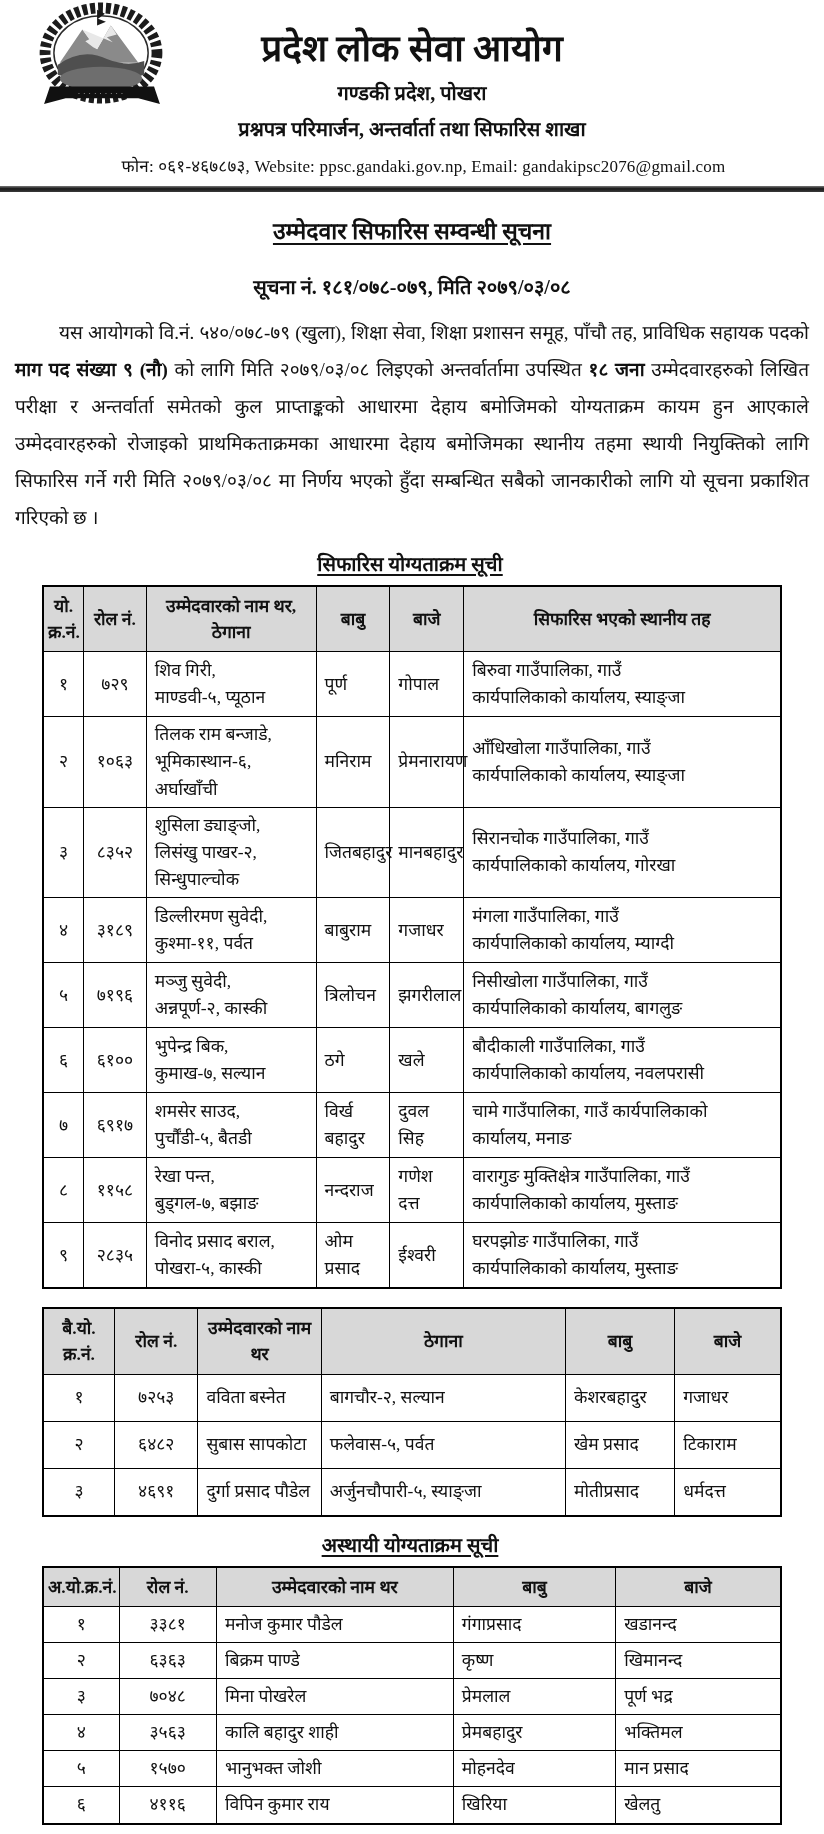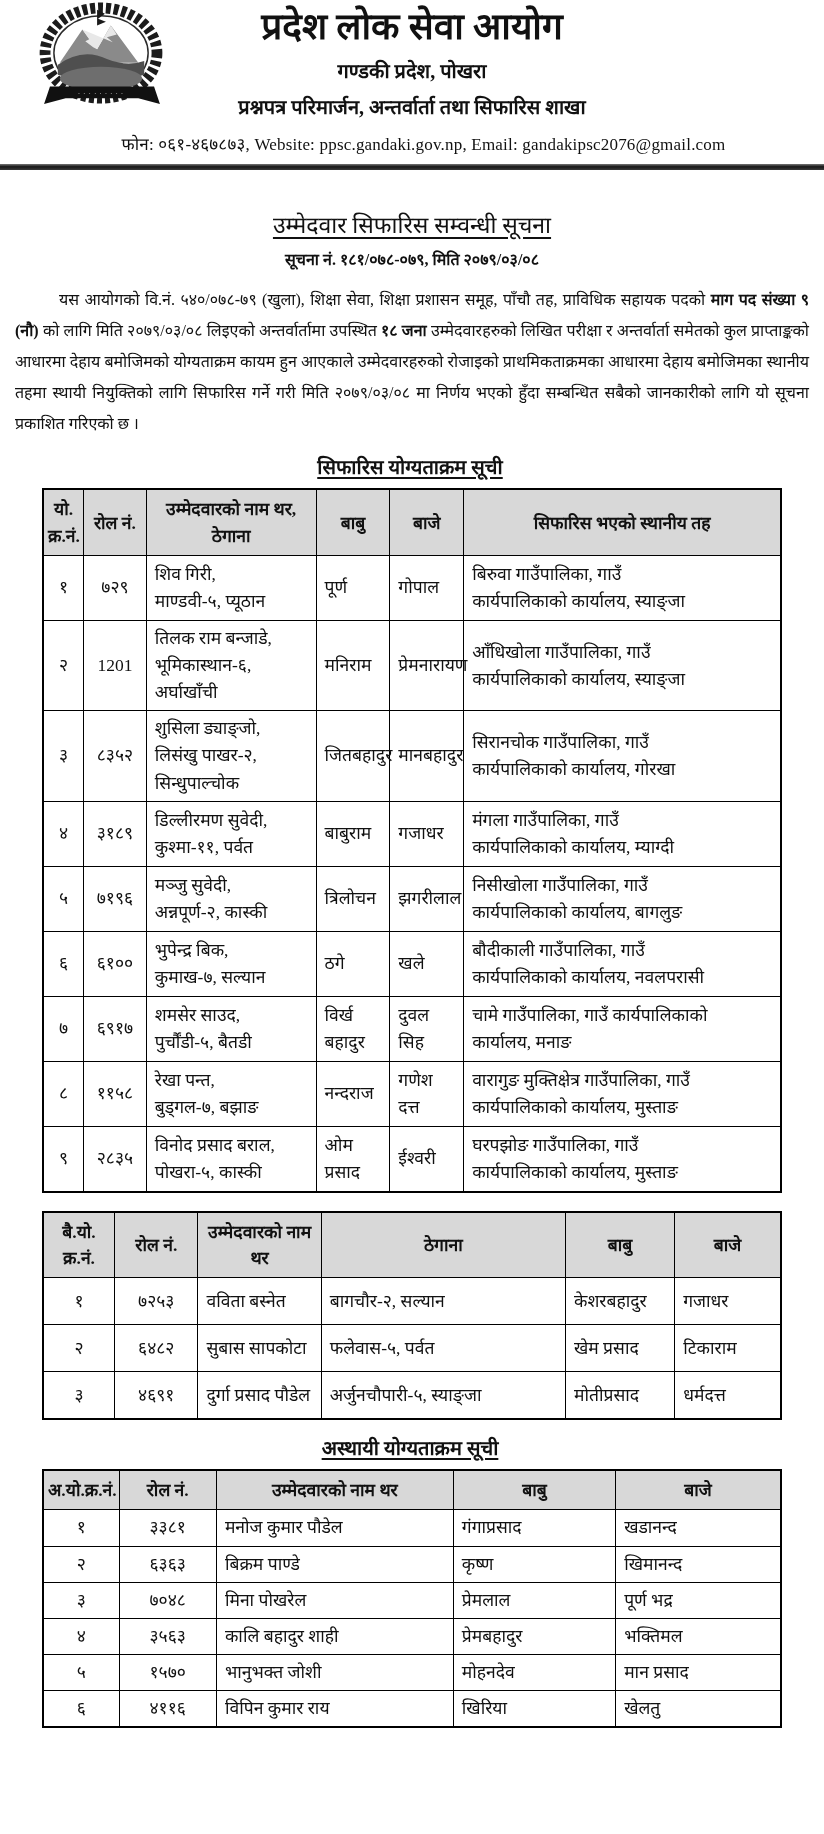--- a/index.html
+++ b/index.html
@@ -5,35 +5,35 @@
   html,body{margin:0;padding:0;background:#ffffff;}
   body{
     width:824px;
     font-family:"Liberation Serif","DejaVu Serif",serif;
     color:#111;
     -webkit-font-smoothing:antialiased;
   }
   .page{width:824px;min-height:1834px;position:relative;overflow:hidden;}
 
   
-  .letterhead{position:relative;padding-top:2px;text-align:center;}
+  .letterhead{position:relative;padding-top:24px;text-align:center;}
   .emblem{position:absolute;left:28px;top:2px;width:148px;height:108px;}
   .org-name{font-size:37px;font-weight:bold;line-height:1.15;margin-top:4px;}
   .province{font-size:20px;font-weight:bold;margin-top:8px;}
   .branch{font-size:20px;font-weight:bold;margin-top:9px;}
   .contact{font-size:17px;margin-top:12px;letter-spacing:.2px;margin-left:23px;}
   .rule{height:6px;margin-top:9px;background:linear-gradient(to bottom,#777 0%,#181818 45%,#3a3a3a 100%);}
 
   
-  .notice-title{text-align:center;margin-top:38px;font-size:23px;font-weight:normal;
+  .notice-title{text-align:center;margin-top:22px;font-size:23px;font-weight:bold;
     text-decoration:underline;text-decoration-thickness:2px;text-underline-offset:4px;}
-  .notice-no{text-align:center;margin-top:8px;font-size:16px;font-weight:bold;}
+  .notice-no{text-align:center;margin-top:27px;font-size:20px;font-weight:bold;}
 
   
-  .body-par{margin:14px 15px 0 15px;font-size:16px;line-height:1.95;text-align:justify;
+  .body-par{margin:14px 15px 0 15px;font-size:19px;line-height:1.95;text-align:justify;
     text-indent:44px;}
 
   
   .tbl-title{text-align:center;font-size:20px;font-weight:bold;margin:14px 4px 8px 0;
     text-decoration:underline;text-decoration-thickness:2px;text-underline-offset:3px;}
   table.doc{border-collapse:collapse;width:740px;margin:0 auto;table-layout:fixed;
     border:2px solid #000;}
   table.doc th{background:#d8d8d8;border:1.5px solid #000;font-size:17.5px;font-weight:bold;
     text-align:center;padding:6px 4px;line-height:1.5;}
   table.doc td{border:1.5px solid #000;font-size:17.5px;padding:4px 8px;line-height:1.55;
@@ -103,21 +103,21 @@
           <td class="c">७२९</td>
           <td>शिव गिरी,
 माण्डवी-५, प्यूठान</td>
           <td>पूर्ण</td>
           <td>गोपाल</td>
           <td>बिरुवा गाउँपालिका, गाउँ
 कार्यपालिकाको कार्यालय, स्याङ्जा</td>
         </tr>
         <tr>
           <td class="c">२</td>
-          <td class="c">1201</td>
+          <td class="c">१०६३</td>
           <td>तिलक राम बन्जाडे,
 भूमिकास्थान-६, अर्घाखाँची</td>
           <td>मनिराम</td>
           <td>प्रेमनारायण</td>
           <td>आँधिखोला गाउँपालिका, गाउँ
 कार्यपालिकाको कार्यालय, स्याङ्जा</td>
         </tr>
         <tr>
           <td class="c">३</td>
           <td class="c">८३५२</td>

